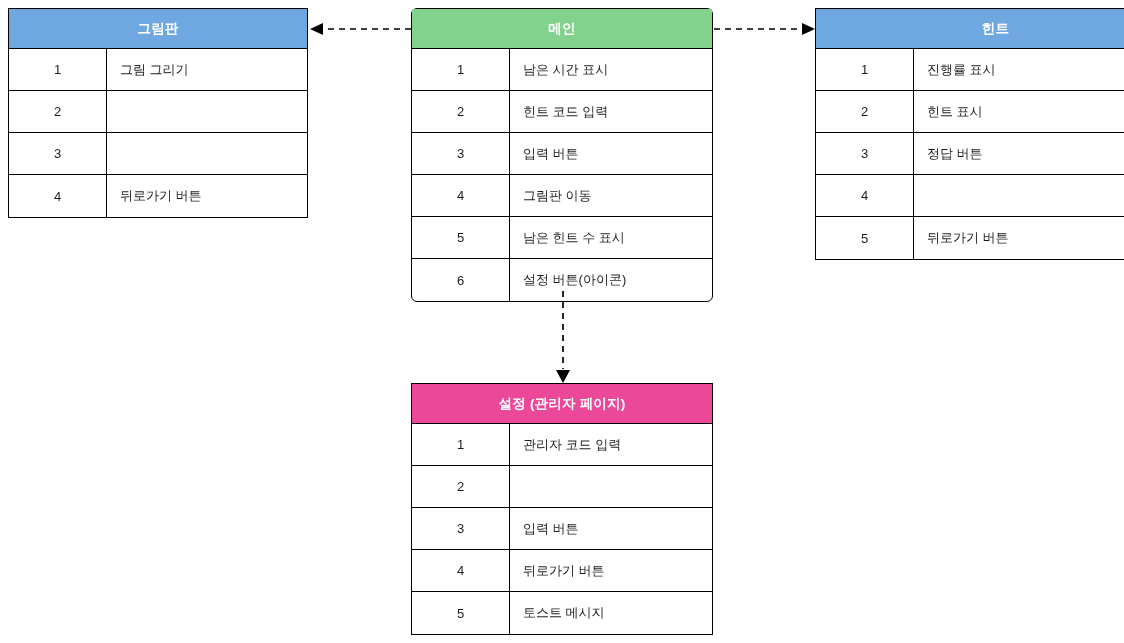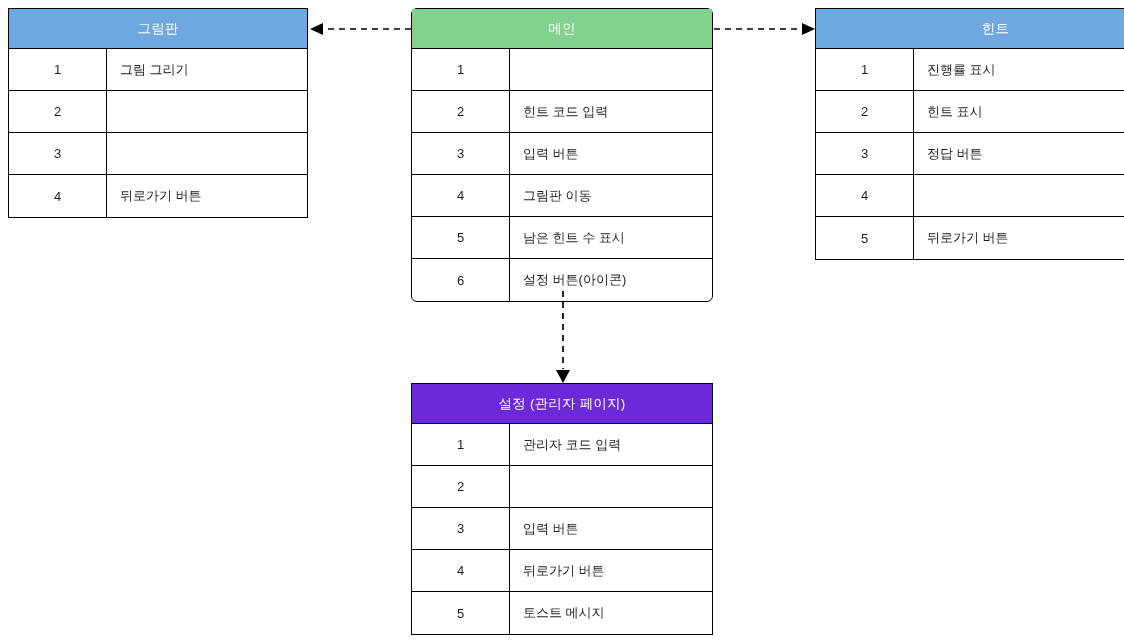--- a/index.html
+++ b/index.html
@@ -24,21 +24,21 @@
     position: absolute;
     box-sizing: border-box;
     border: 1.6px solid #000000;
     background: #ffffff;
   }
   .node .hdr {
     height: 40px;
     line-height: 40px;
     text-align: center;
     font-size: 13.5px;
-    font-weight: normal;
+    font-weight: bold;
     color: #ffffff;
     border-bottom: 1.6px solid #000000;
     box-sizing: border-box;
     letter-spacing: .2px;
     white-space: nowrap;
     overflow: hidden;
   }
   .node .rows { display: block; }
   .row {
     display: flex;
@@ -103,20 +103,21 @@
 
     </div>
   </div>
 
   <div class="node" id="node-main" style="left:411px; top:8px; width:302px;border-radius:6px;">
     <div class="hdr" style="background:#82d18c;">메인</div>
     <div class="rows">
 
       <div class="row">
         <div class="cell-idx">1</div>
+        <div class="cell-txt">남은 시간 표시</div>
       </div>
       <div class="row">
         <div class="cell-idx">2</div>
         <div class="cell-txt">힌트 코드 입력</div>
       </div>
       <div class="row">
         <div class="cell-idx">3</div>
         <div class="cell-txt">입력 버튼</div>
       </div>
       <div class="row">
@@ -156,21 +157,21 @@
       </div>
       <div class="row">
         <div class="cell-idx">5</div>
         <div class="cell-txt">뒤로가기 버튼</div>
       </div>
 
     </div>
   </div>
 
   <div class="node" id="node-settings" style="left:411px; top:383px; width:302px;">
-    <div class="hdr" style="background:#6d28d9;">설정 (관리자 페이지)</div>
+    <div class="hdr" style="background:#ec4899;">설정 (관리자 페이지)</div>
     <div class="rows">
 
       <div class="row">
         <div class="cell-idx">1</div>
         <div class="cell-txt">관리자 코드 입력</div>
       </div>
       <div class="row">
         <div class="cell-idx">2</div>
       </div>
       <div class="row">

